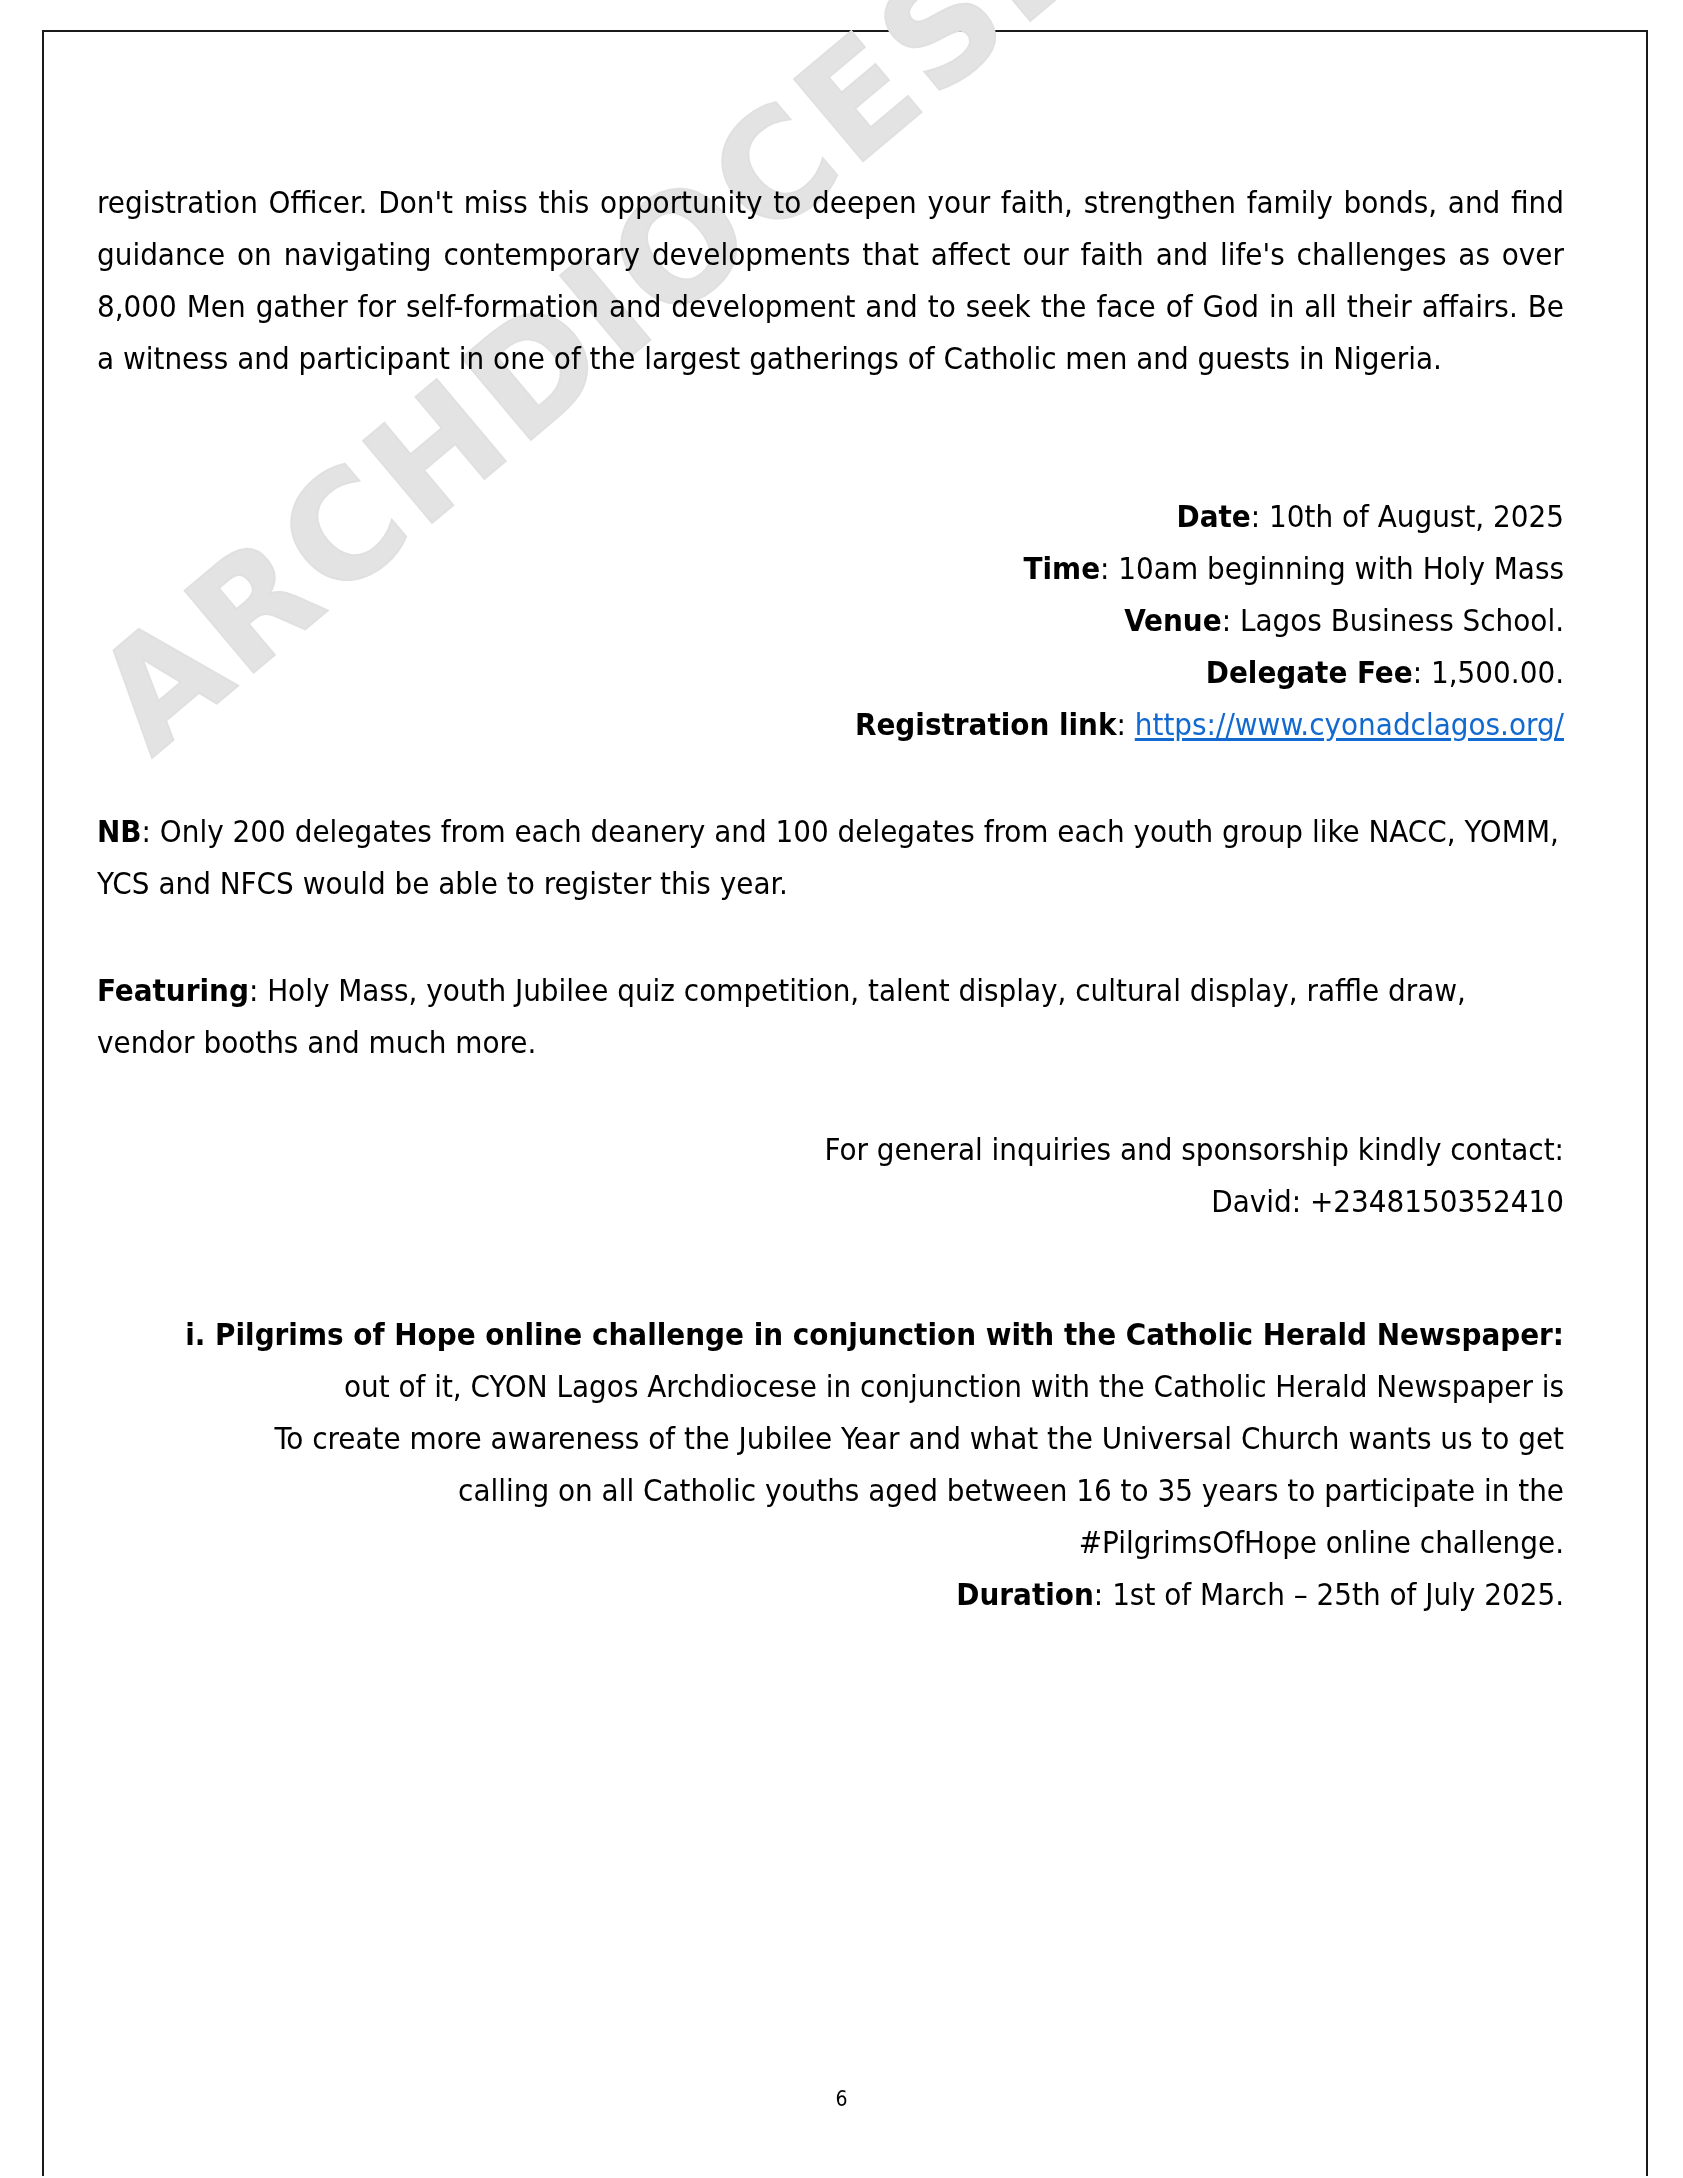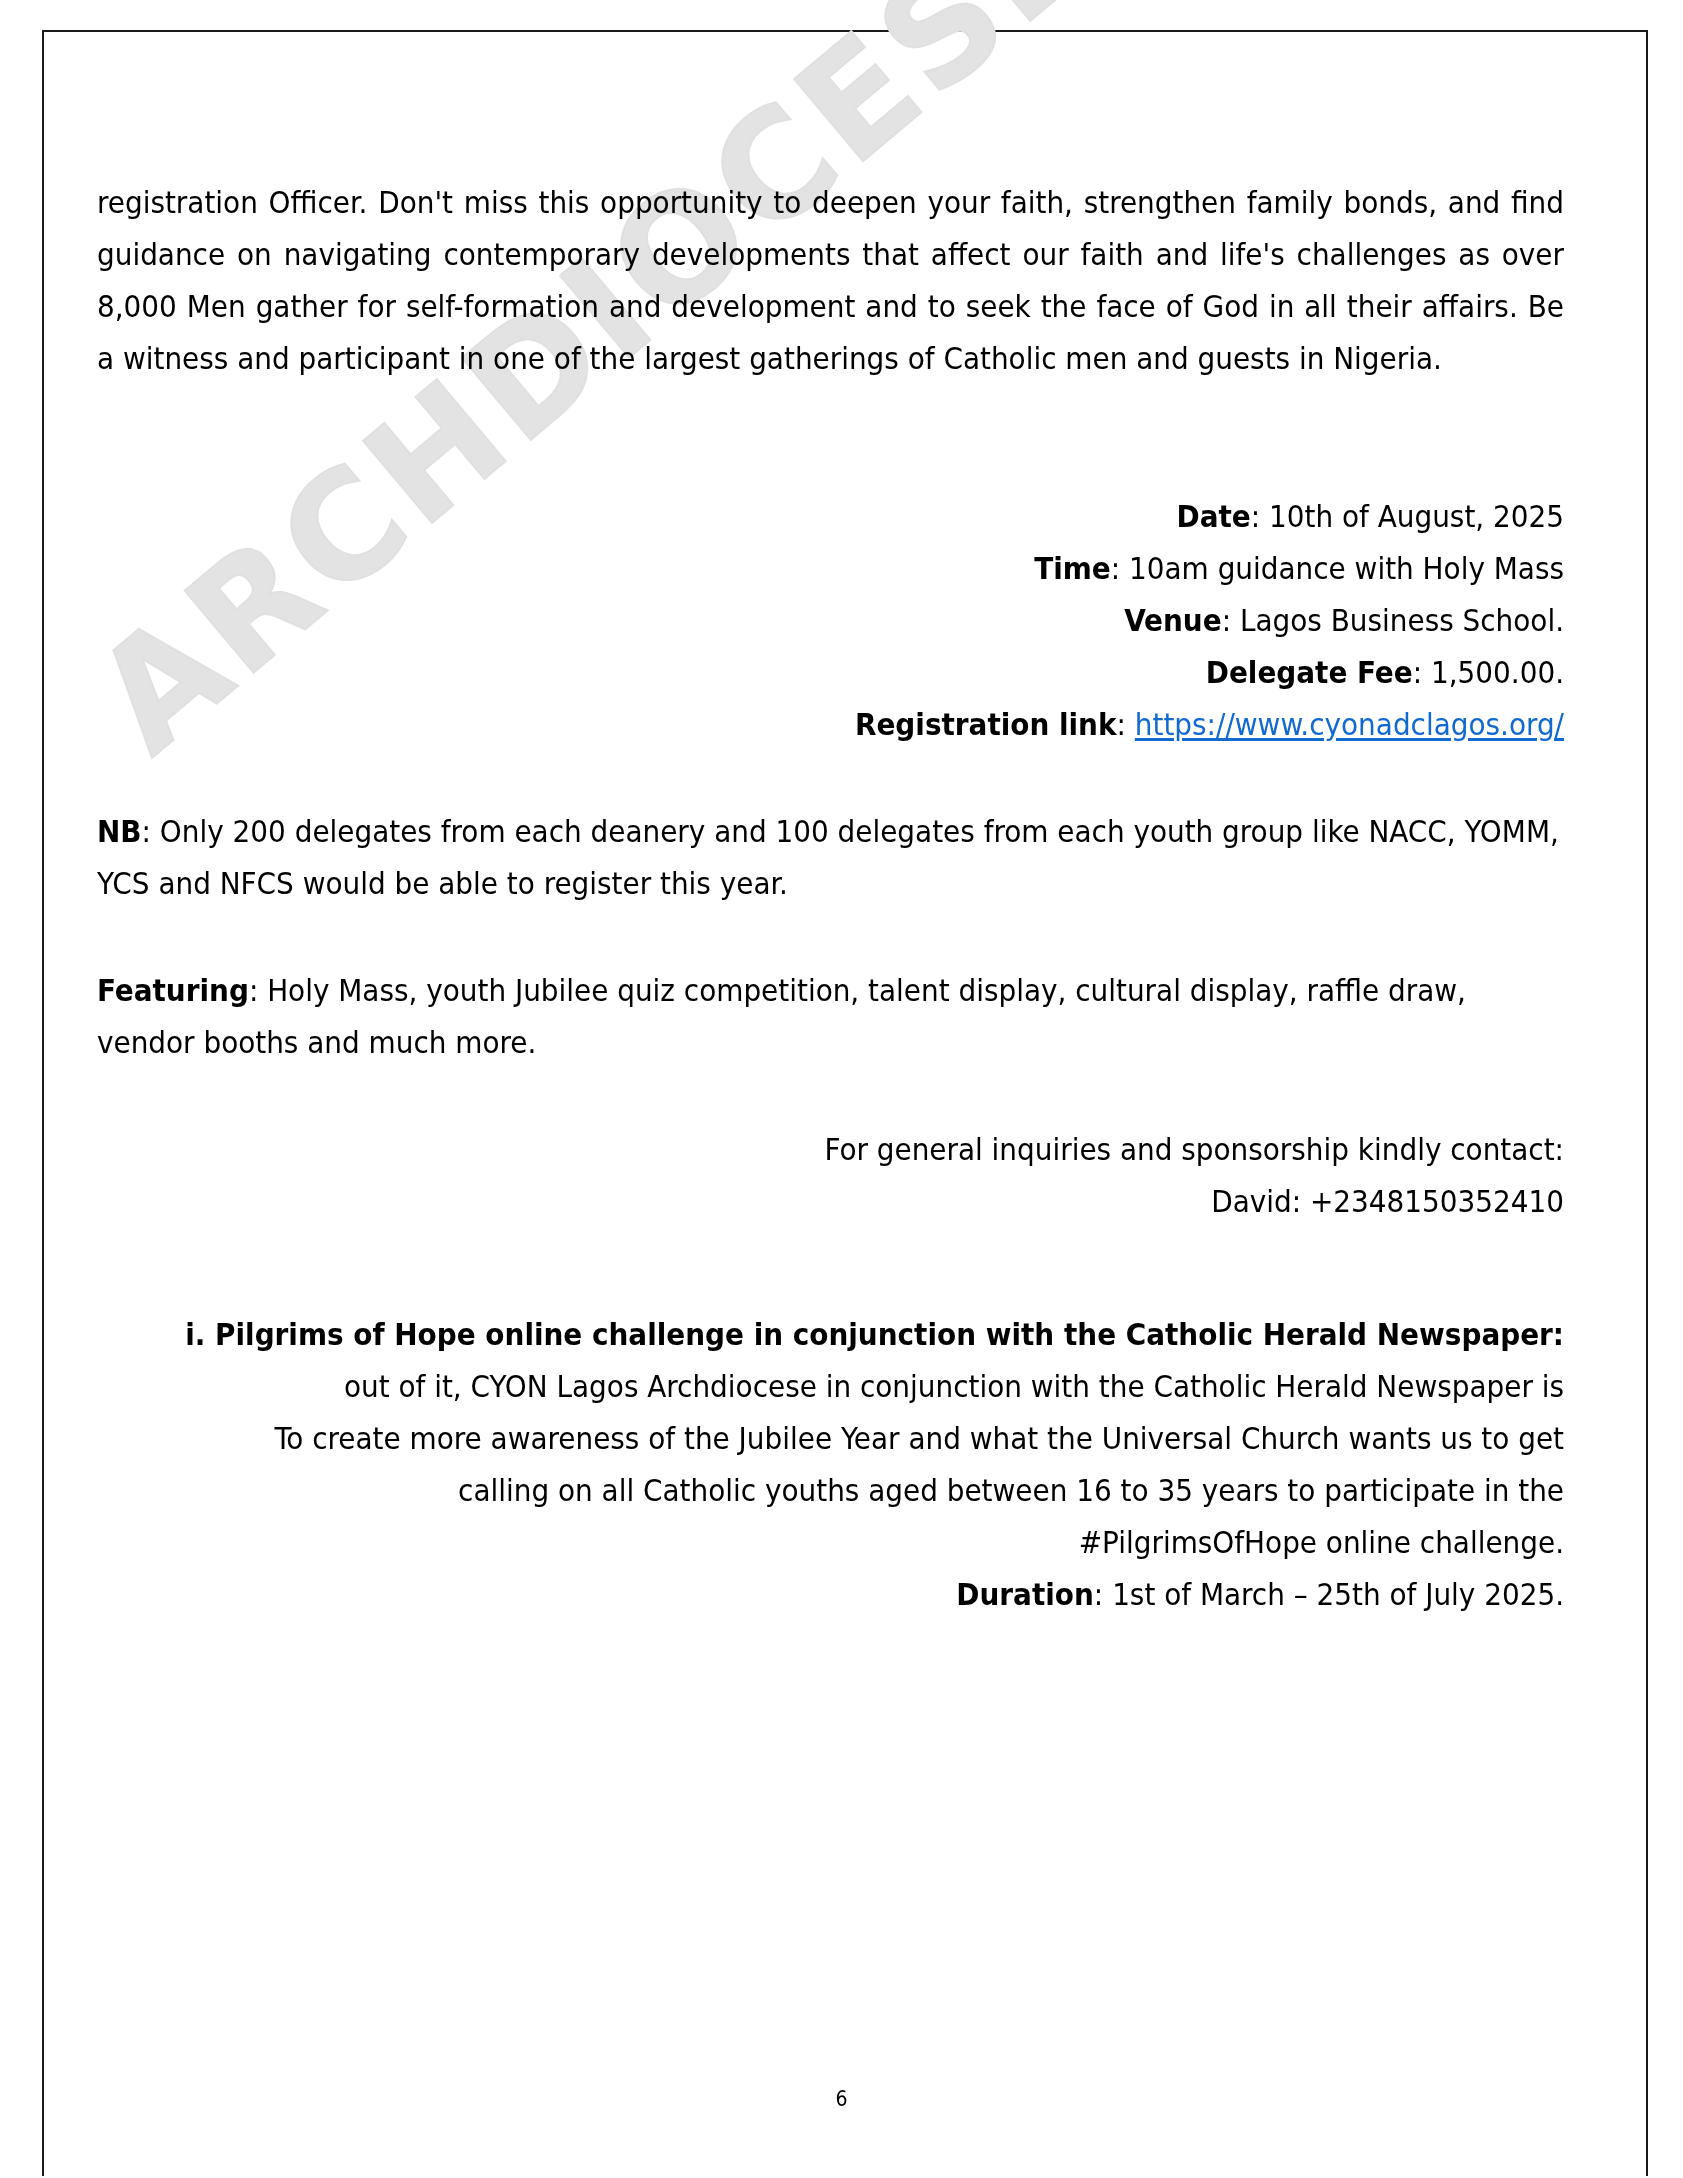--- a/index.html
+++ b/index.html
@@ -128,21 +128,21 @@
   <div id="content">
 
     <p class="para">registration Officer. Don't miss this opportunity to deepen your faith, strengthen family bonds, and find guidance on navigating contemporary developments that affect our faith and life's challenges as over 8,000 Men gather for self-formation and development and to seek the face of God in all their affairs. Be a witness and participant in one of the largest gatherings of Catholic men and guests in Nigeria.</p>
 
     <div class="gap-md"></div>
 
 
     <div class="gap-lg"></div>
 
     <p class="lineblock"><b>Date</b><span>: </span><span>10th of August, 2025</span></p>
-    <p class="lineblock"><b>Time</b><span>: </span><span>10am guidance with Holy Mass</span></p>
+    <p class="lineblock"><b>Time</b><span>: </span><span>10am beginning with Holy Mass</span></p>
     <p class="lineblock"><b>Venue</b><span>: </span><span>Lagos Business School.</span></p>
     <p class="lineblock"><b>Delegate Fee</b><span>: </span><span>1,500.00.</span></p>
     <p class="lineblock"><b>Registration link</b><span>: </span><a class="doclink" href="#">https://www.cyonadclagos.org/</a></p>
 
     <div class="gap-lg"></div>
 
     <p class="para left"><b>NB</b><span>: </span><span>Only 200 delegates from each deanery and 100 delegates from each youth group like NACC, YOMM, YCS and NFCS would be able to register this year.</span></p>
 
     <div class="gap-lg"></div>
 

